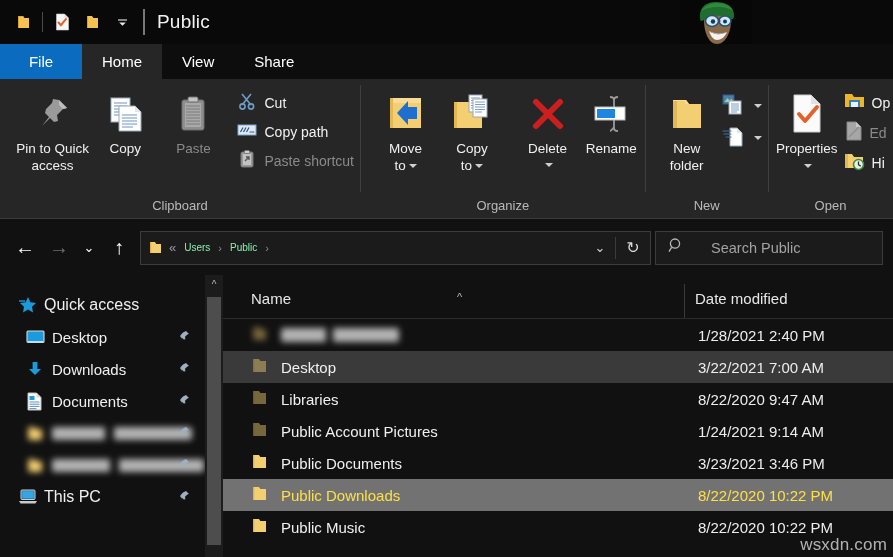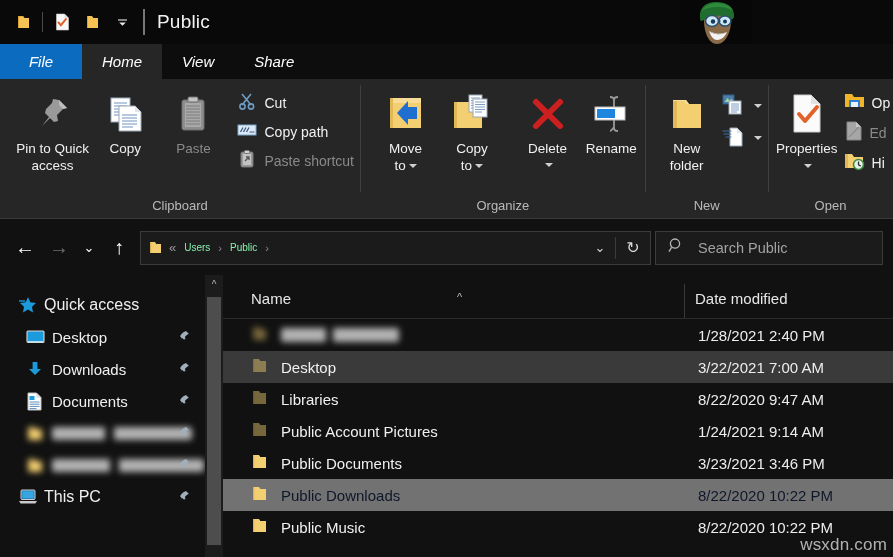--- a/index.html
+++ b/index.html
@@ -32,21 +32,21 @@
     overflow: hidden;
   }
 
   
   .tabstrip {
     position: absolute; top: 44px; left: 0; width: 893px; height: 35px;
     background: #0d0d0d; display: flex; align-items: stretch;
   }
   .tab {
     display: flex; align-items: center; justify-content: center;
-    font-size: 15px; color: #ffffff; padding: 0 20px; cursor: default; font-style: italic;
+    font-size: 15px; color: #ffffff; padding: 0 20px; cursor: default;
   }
   .tab.file { background: #0b6cbf; min-width: 82px; }
   .tab.active { background: #262626; min-width: 80px; }
 
   
   .ribbon {
     position: absolute; top: 79px; left: 0; width: 893px; height: 140px;
     background: #262626; display: flex; align-items: stretch;
     border-bottom: 1px solid #3a3a3a;
   }
@@ -95,21 +95,21 @@
   .crumb-ico { margin: 0 6px 0 7px; display:flex; }
   .chev-dbl { color: #9a9a9a; font-size: 13px; margin-right: 8px; }
   .crumb { font-size: 10px; color: #86efac; cursor: default; }
   .crumb-sep { color: #8c8c8c; font-size: 11px; margin: 0 8px; }
   .addr-right { margin-left: auto; display: flex; align-items: center; }
   .addr-chev { width: 30px; text-align: center; color: #d8d8d8; font-size: 13px; cursor: default;}
   .addr-divider { width: 1px; height: 22px; background: #3c3c3c; }
   .refresh { width: 34px; text-align: center; color: #d8d8d8; font-size: 16px; cursor: default; }
   .searchbox {
     width: 228px; height: 34px; background: #1b1b1b; border: 1px solid #3c3c3c;
-    margin-left: 4px; display: flex; align-items: center; padding-left: 12px; gap: 13px;
+    margin-left: 4px; display: flex; align-items: center; padding-left: 12px; gap: 26px;
   }
   .search-ph { font-size: 14.5px; color: #a2a2a2; }
 
   
   .content {
     position: absolute; top: 275px; left: 0; width: 893px; height: 282px; display: flex;
   }
   .navpane {
     width: 205px; height: 282px; background: #111111; padding-top: 14px;
     overflow: hidden; position: relative;
@@ -158,21 +158,21 @@
   }
   .rows { position: relative; }
   .row {
     display: flex; align-items: center; height: 32px; cursor: default;
   }
   .row.hover { background: #3a3a3a; }
   .row.selected { background: #727272; }
   .row .rname { width: 461px; display: flex; align-items: center; padding-left: 28px; gap: 13px; }
   .row .rtxt { font-size: 15px; color: #f0f0f0; white-space: nowrap; }
   .row .rdate { font-size: 15px; color: #ededed; padding-left: 14px; white-space: nowrap; }
-  .row.selected .rtxt, .row.selected .rdate { color: #0f172a; }
+  .row.selected .rtxt, .row.selected .rdate { color: #fde047; }
   .row.dimicon .fico { opacity: .45; }
 
   .watermark {
     position: absolute; right: 6px; bottom: 2px; font-size: 17px;
     color: #c8c8c8; opacity: .88; letter-spacing: .2px;
   }
 </style>
 </head>
 <body>
 

